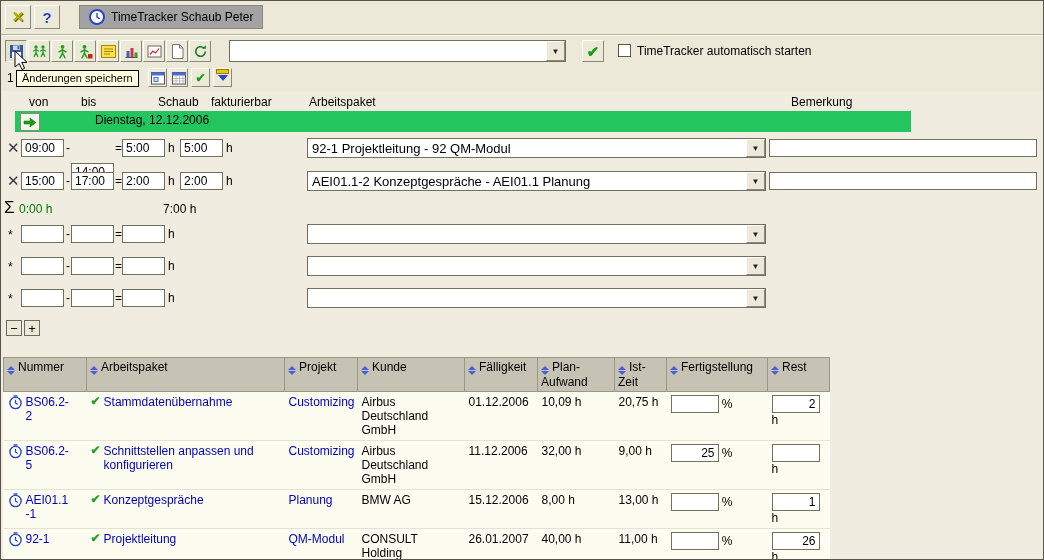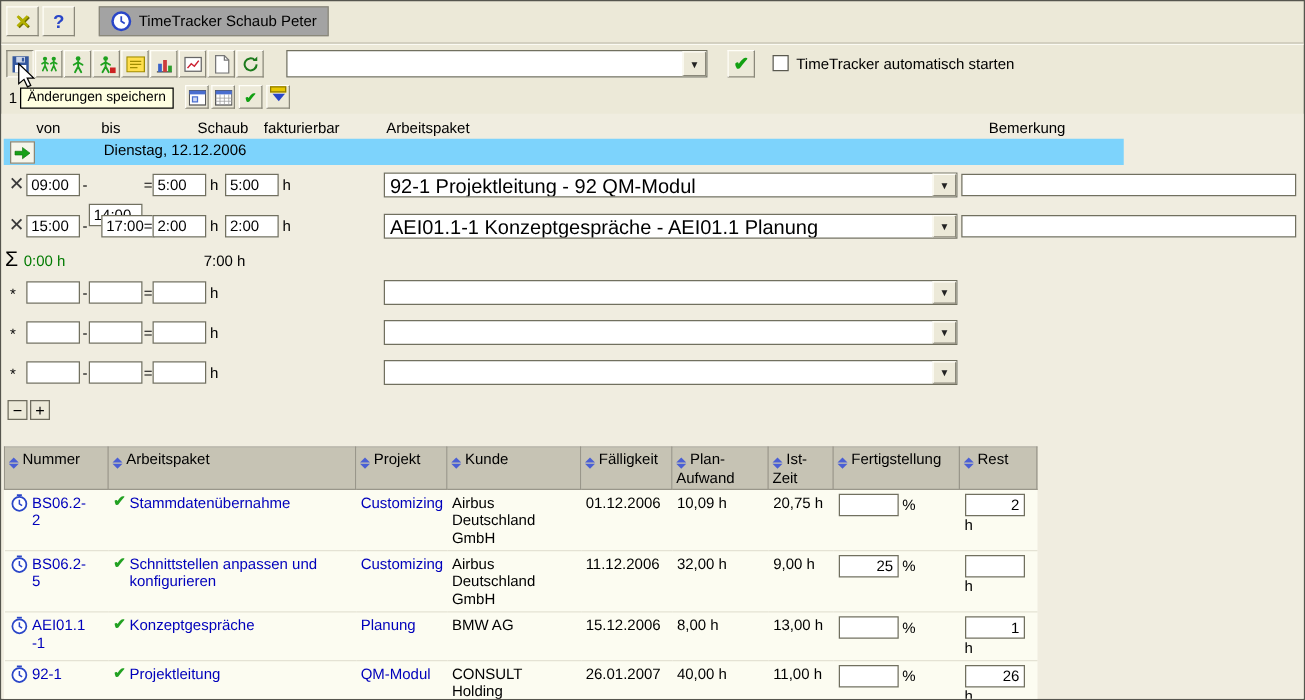--- a/index.html
+++ b/index.html
@@ -15,31 +15,31 @@
        display:inline-flex;align-items:center;justify-content:center}
   .btn.pressed{border-color:#8a887a #fffef8 #fffef8 #8a887a;background:#e4e1cf}
   .btn24{width:26px;height:24px}
   .tb{width:22px;height:22px}
   .sb{width:19px;height:19px}
   .inp{background:#fff;border:1px solid #71705f;height:18px;box-sizing:border-box;
        font:12px "Liberation Sans",sans-serif;padding:0 3px}
   .inp.time{width:43px}
   .combo{background:#fff;border:1px solid #71705f;box-sizing:border-box;
          display:flex;align-items:stretch;height:20px;cursor:pointer}
-  .ctxt{flex:1;padding:2px 4px 0 4px;white-space:nowrap;overflow:hidden;font-size:16px}
+  .ctxt{flex:1;padding:2px 4px 0 4px;white-space:nowrap;overflow:hidden;font-size:13px}
   .cbtn{width:17px;background:#ece9d8;border:1px solid;border-color:#fffef8 #8a887a #8a887a #fffef8;
         display:flex;align-items:center;justify-content:center;font-size:8px;color:#222}
   .titlebox{display:flex;align-items:center;gap:5px;height:24px;box-sizing:border-box;
             border:1px solid #8a887a;padding:0 8px;background:#a3a3a3}
   .xico{color:#b3b000;font-weight:bold;font-size:15px;text-shadow:1px 1px 0 #6e6d00}
   .qico{color:#2a46c8;font-weight:bold;font-size:15px}
   .grncheck{color:#12a012;font-weight:bold;font-size:15px;line-height:1}
   .grncheck.small{font-size:12px}
   .checkbox{width:13px;height:13px;background:#fff;border:1px solid #5a594e;box-sizing:border-box;cursor:pointer}
-  .datebar{position:absolute;left:2px;top:110px;width:896px;height:21px;background:#7dd3fc}
+  .datebar{position:absolute;left:14px;top:110px;width:896px;height:21px;background:#22c55e}
   .datetxt{position:absolute;left:80px;top:2px;font-size:12px}
   .playbtn{position:absolute;left:5px;top:2px;width:18px;height:16px;background:#f6f5ea;
            border:1px solid #8a8878;display:flex;align-items:center;justify-content:center}
   .hlab{position:absolute;top:94px;font-size:12px}
   .erow{position:absolute;left:0;width:1044px;height:22px}
   .erow>*{position:absolute}
   .delx{font-size:15px;color:#3a3a3a;line-height:1;cursor:pointer}
   .sym{font-size:12px}
   .sigma{font-size:17px;line-height:1}
   .grn{color:#007a00}
@@ -248,28 +248,28 @@
       <span class="ctxt">92-1 Projektleitung - 92 QM-Modul</span>
       <span class="cbtn">▼</span>
     </div>
     <input class="inp" style="left: 768px; top: 1px; width: 268px;" value="">
   </div>
 
   <div class="erow" style="top:170px">
     <span class="delx" style="left:6px;top:2px">✕</span>
     <input class="inp time" style="left: 20px; top: 1px;" value="15:00">
     <span class="sym" style="left:65px;top:3px">-</span>
-    <input class="inp time" style="left: 80px; top: 1px;" value="17:00">
+    <input class="inp time" style="left: 70px; top: 1px;" value="17:00">
     <span class="sym" style="left:114px;top:3px">=</span>
     <input class="inp time" style="left: 121px; top: 1px;" value="2:00">
     <span class="sym" style="left:167px;top:3px">h</span>
     <input class="inp time" style="left: 179px; top: 1px;" value="2:00">
     <span class="sym" style="left:225px;top:3px">h</span>
     <div class="combo" style="left:306px;top:0;width:459px">
-      <span class="ctxt">AEI01.1-1 Konzeptgespräche - AEI01.1 Planung</span>
+      <span class="ctxt">AEI01.1-2 Konzeptgespräche - AEI01.1 Planung</span>
       <span class="cbtn">▼</span>
     </div>
     <input class="inp" style="left: 768px; top: 1px; width: 268px;" value="">
   </div>
 
   <div class="erow" style="top:198px;height:18px">
     <span class="sigma" style="left:3px;top:0">Σ</span>
     <span class="grn" style="left:18px;top:3px">0:00 h</span>
     <span style="left:162px;top:3px">7:00 h</span>
   </div>

